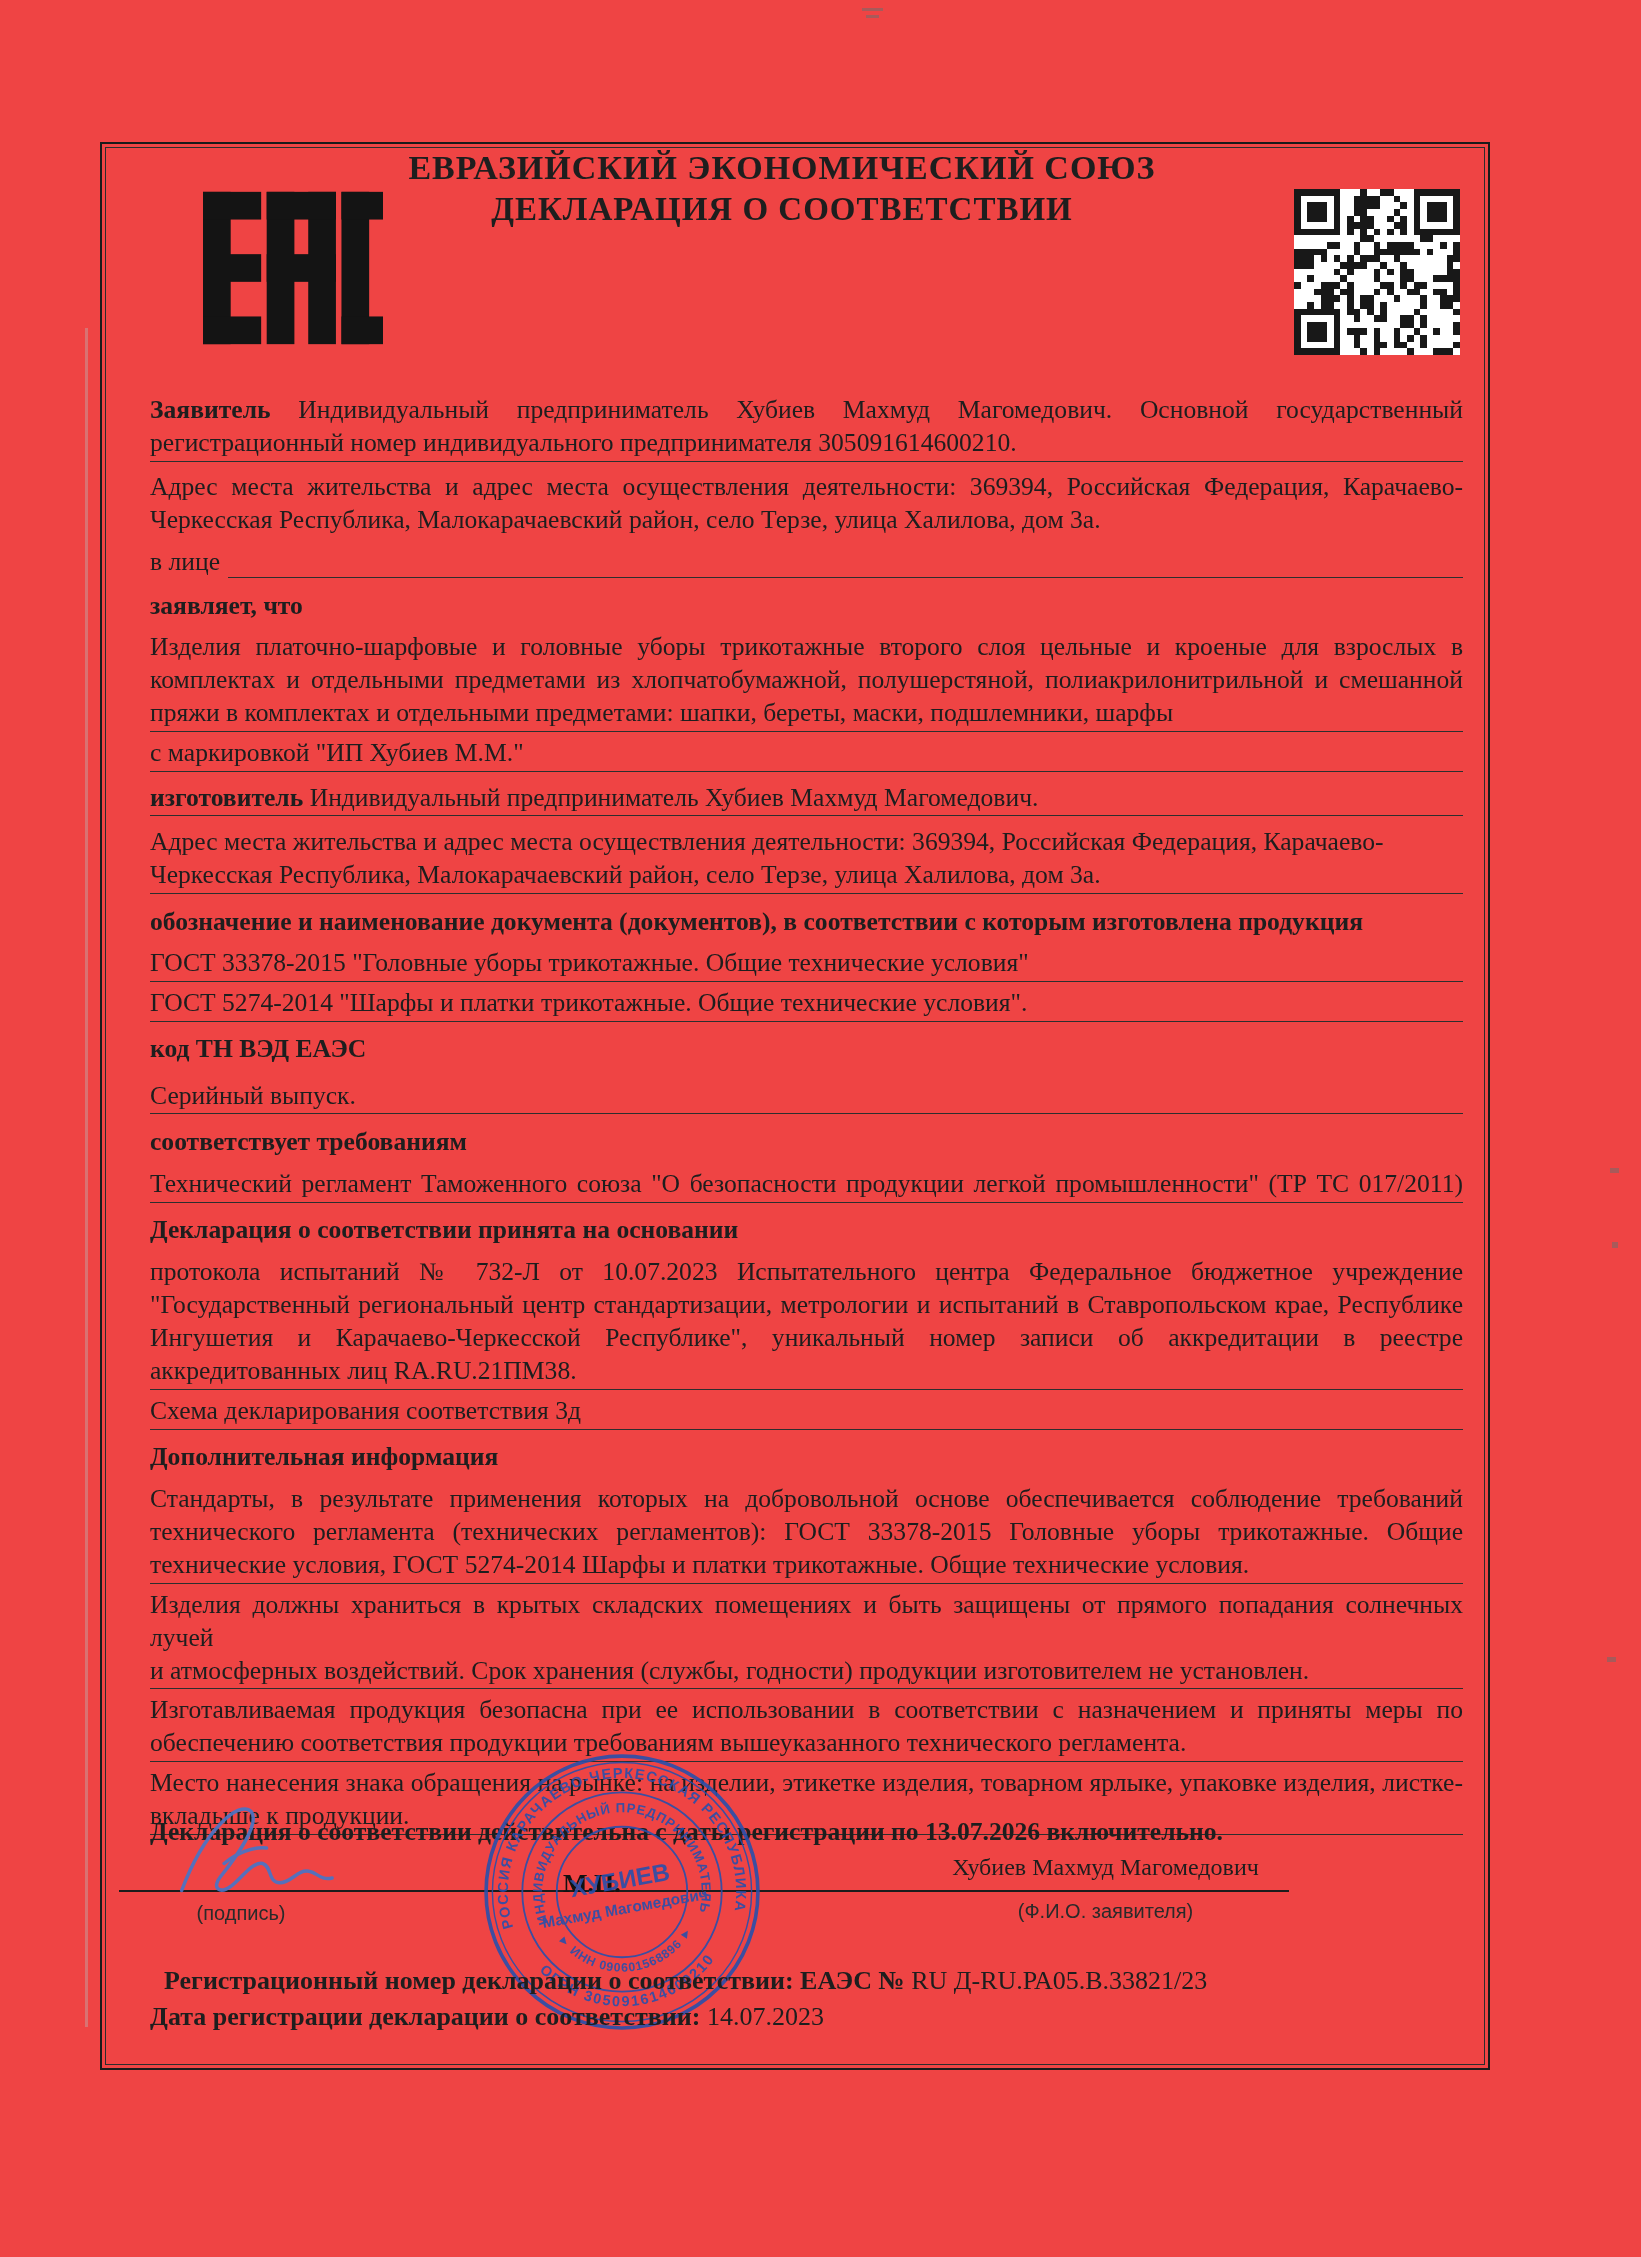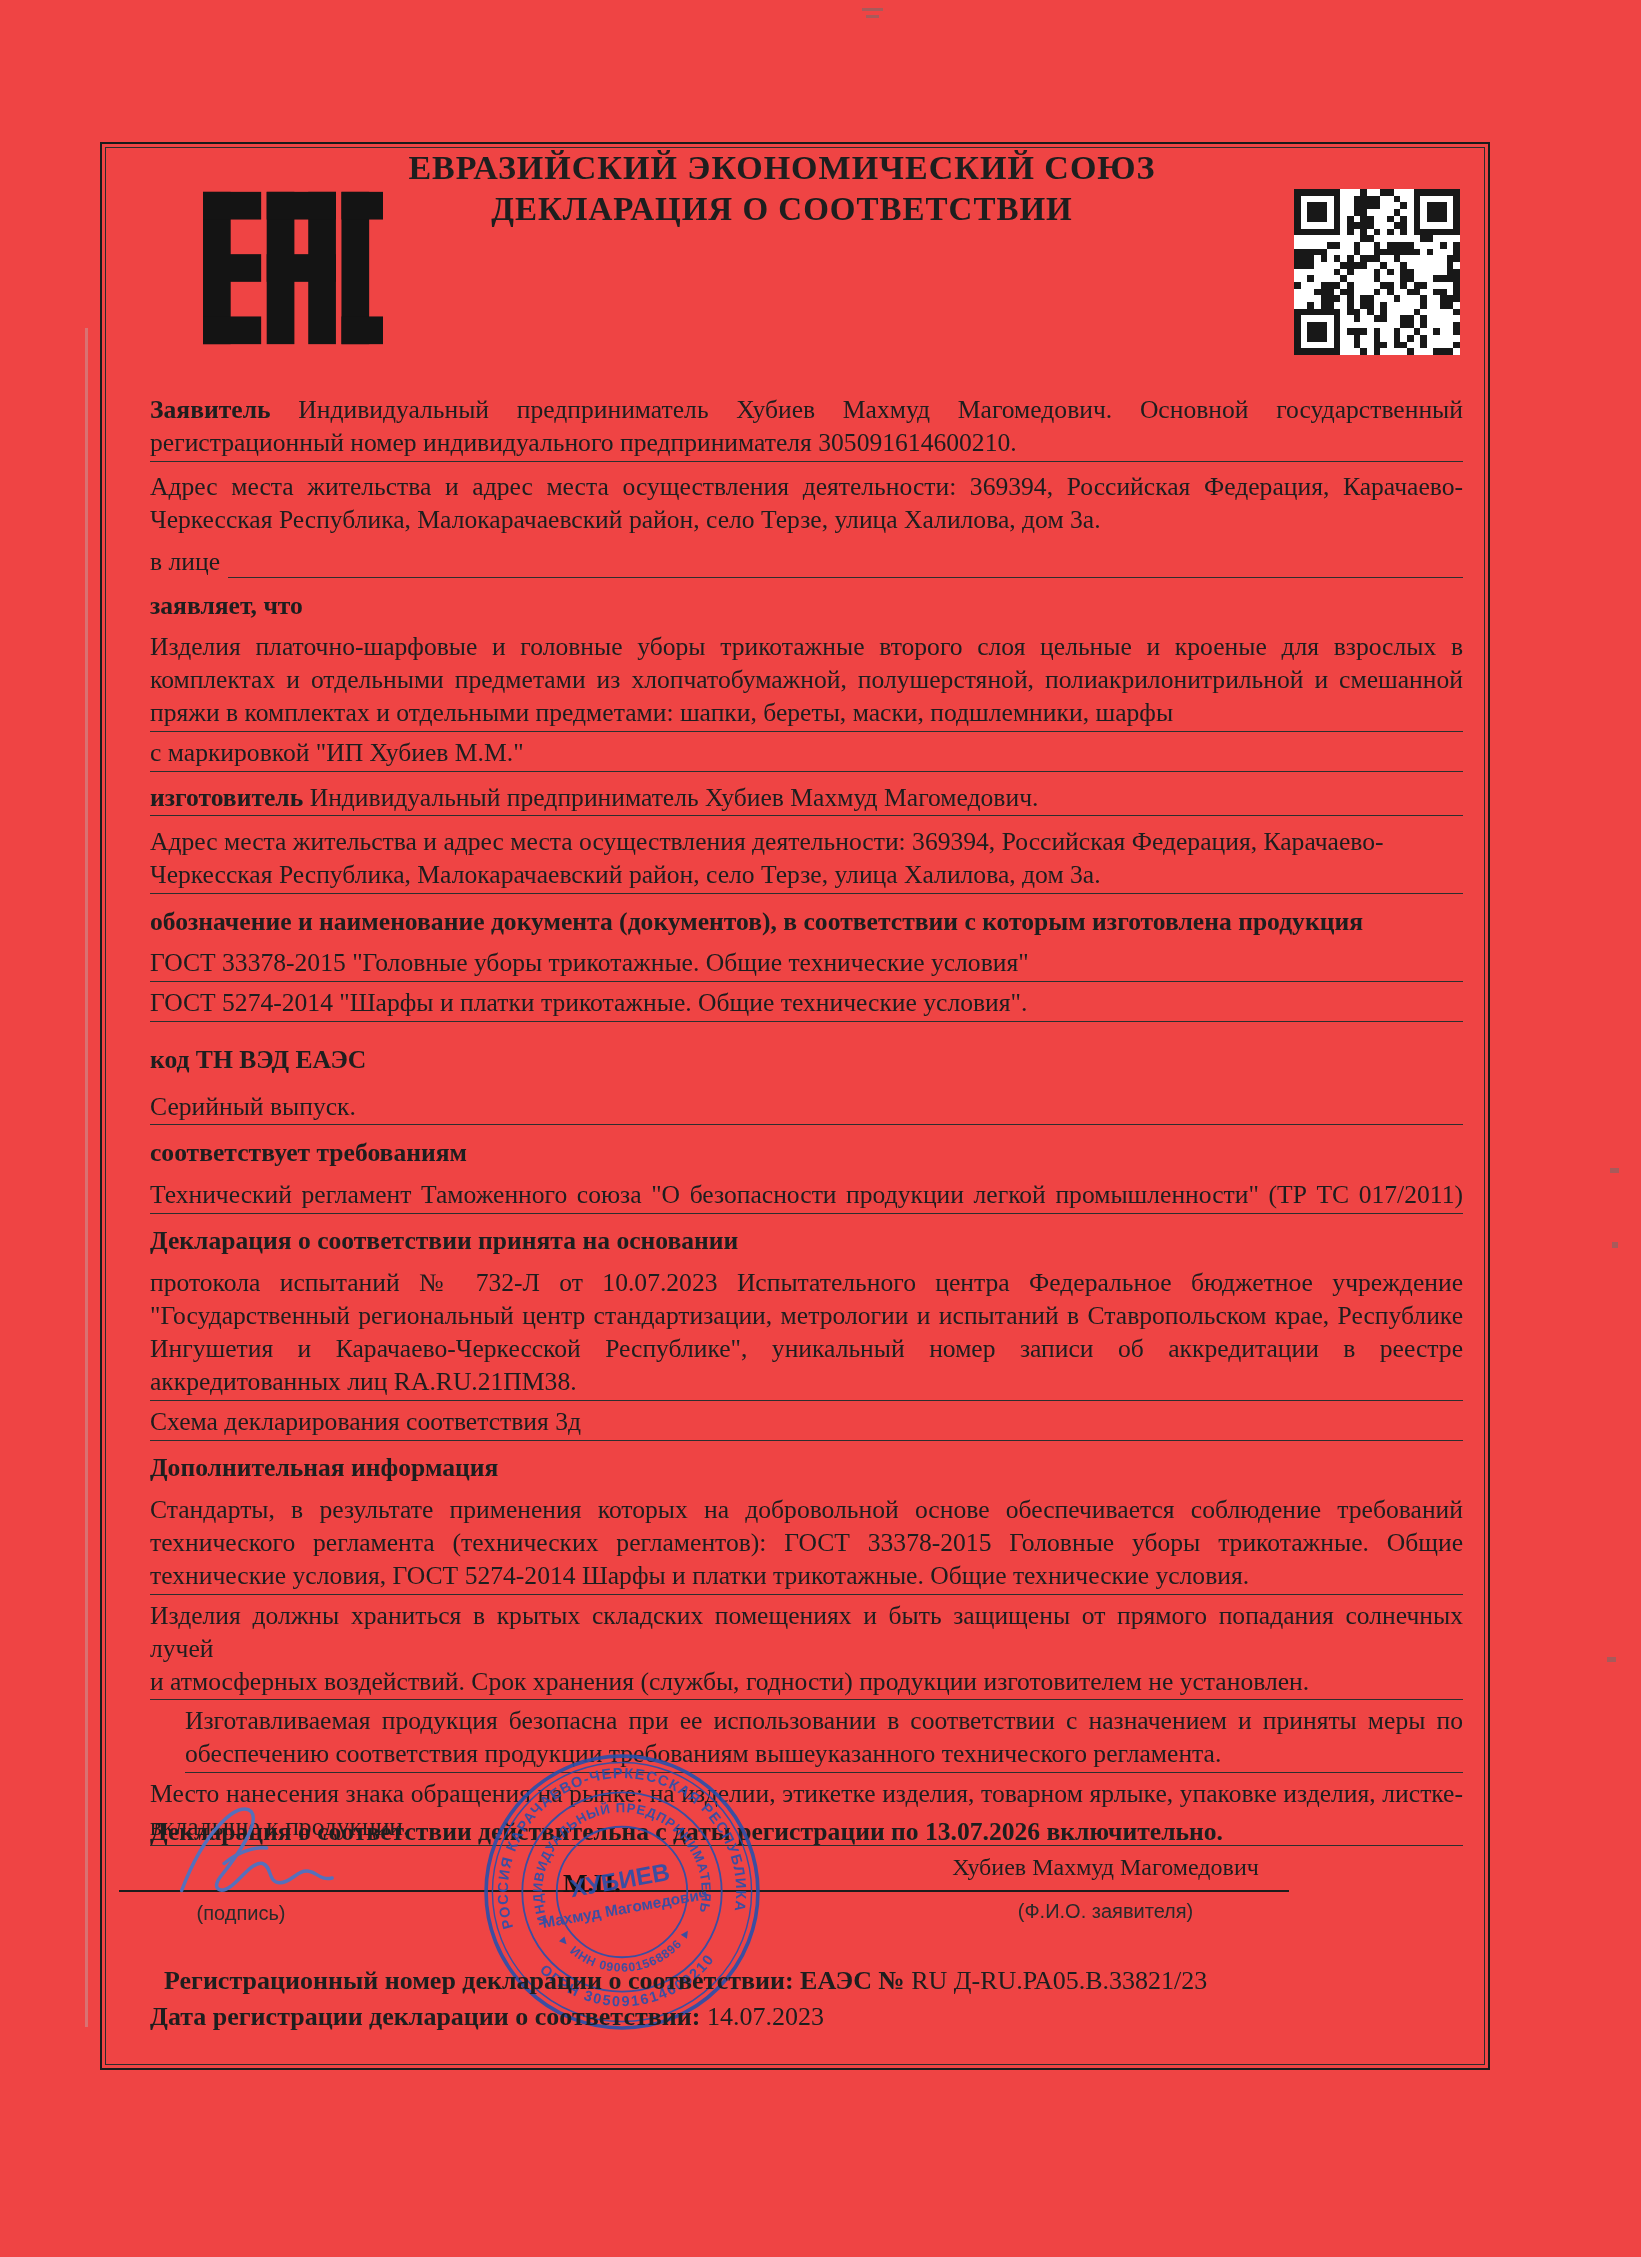--- a/index.html
+++ b/index.html
@@ -398,21 +398,21 @@
     <div class="para">
       <div class="line">Адрес места жительства и адрес места осуществления деятельности: 369394, Российская Федерация, Карачаево-</div>
       <div class="line ulb">Черкесская Республика, Малокарачаевский район, село Терзе, улица Халилова, дом 3а.</div>
     </div>
 
     <div class="heading">обозначение и наименование документа (документов), в соответствии с которым изготовлена продукция</div>
 
     <div class="para line ulb">ГОСТ 33378-2015 "Головные уборы трикотажные. Общие технические условия"</div>
     <div class="line ulb">ГОСТ 5274-2014 "Шарфы и платки трикотажные. Общие технические условия".</div>
 
-    <div class="flexrow" style="margin-top:21px;">
+    <div class="flexrow" style="margin-top:10px;">
       <span class="b tnved-label">код ТН ВЭД ЕАЭС</span>
     </div>
 
     <div class="para line ulb" style="margin-top:13.5px;">Серийный выпуск.</div>
 
     <div class="heading">соответствует требованиям</div>
 
     <div class="para line ulb j">Технический регламент Таможенного союза "О безопасности продукции легкой промышленности" (ТР ТС 017/2011)</div>
 
     <div class="heading">Декларация о соответствии принята на основании</div>
@@ -432,21 +432,21 @@
       <div class="line j">Стандарты, в результате применения которых на добровольной основе обеспечивается соблюдение требований</div>
       <div class="line j">технического регламента (технических регламентов): ГОСТ 33378-2015 Головные уборы трикотажные. Общие</div>
       <div class="line ulb">технические условия, ГОСТ 5274-2014 Шарфы и платки трикотажные. Общие технические условия.</div>
     </div>
 
     <div class="para" style="margin-top:3.9px;">
       <div class="line j">Изделия должны храниться в крытых складских помещениях и быть защищены от прямого попадания солнечных лучей</div>
       <div class="line ulb">и атмосферных воздействий. Срок хранения (службы, годности) продукции изготовителем не установлен.</div>
     </div>
 
-    <div class="para" style="margin-top:3.9px;margin-left:35px;">
+    <div class="para" style="margin-top:3.9px;">
       <div class="line j">Изготавливаемая продукция безопасна при ее использовании в соответствии с назначением и приняты меры по</div>
       <div class="line ulb">обеспечению соответствия продукции требованиям вышеуказанного технического регламента.</div>
     </div>
 
     <div class="para" style="margin-top:3.9px;">
       <div class="line j">Место нанесения знака обращения на рынке: на изделии, этикетке изделия, товарном ярлыке, упаковке изделия, листке-</div>
       <div class="line ulb">вкладыше к продукции.</div>
     </div>
 
   </div>

